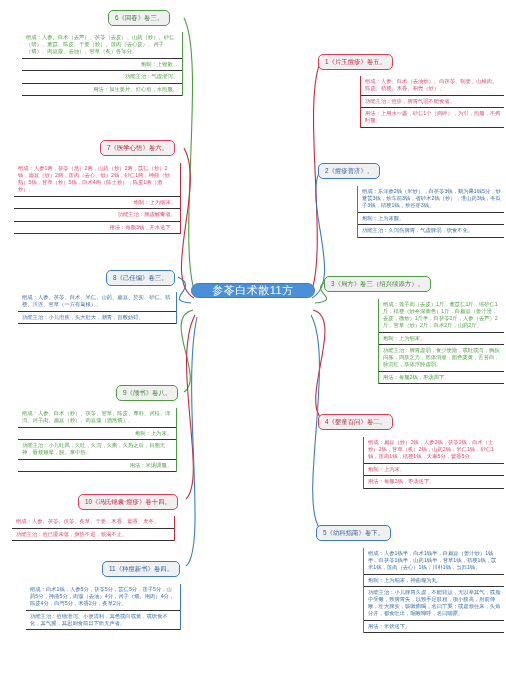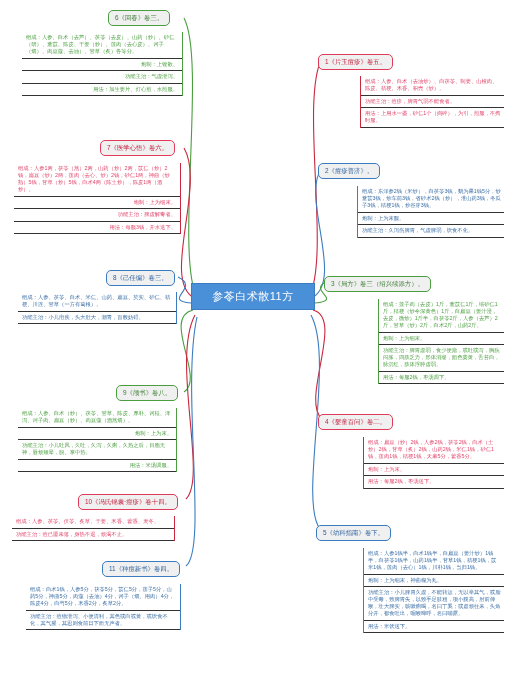--- a/index.html
+++ b/index.html
@@ -6,23 +6,23 @@
   body{
     width:506px;height:674px;position:relative;overflow:hidden;
     font-family:"Liberation Sans","DejaVu Sans",sans-serif;
   }
   #canvas{position:absolute;inset:0;width:506px;height:674px;}
   #links{position:absolute;left:0;top:0;width:506px;height:674px;pointer-events:none;}
 
   .center-node{
     position:absolute;left:191px;top:283px;width:124px;
     box-sizing:border-box;
-    background:#4a90d9;border:1px solid #3b7cc0;border-radius:0;
+    background:#4a90d9;border:1px solid #3b7cc0;border-radius:8px;
     color:#ffffff;font-size:11px;line-height:13px;
-    text-align:center;padding:6px 4px;
+    text-align:center;padding:0 4px;
     letter-spacing:.5px;
   }
 
   .topic{position:absolute;}
   .topic-label{
     display:inline-block;box-sizing:border-box;
     background:#f0f0f0;border:1px solid #999;border-radius:5px;
     font-size:6.4px;line-height:8px;white-space:nowrap;
     padding:3px 6px;color:#333;
   }

